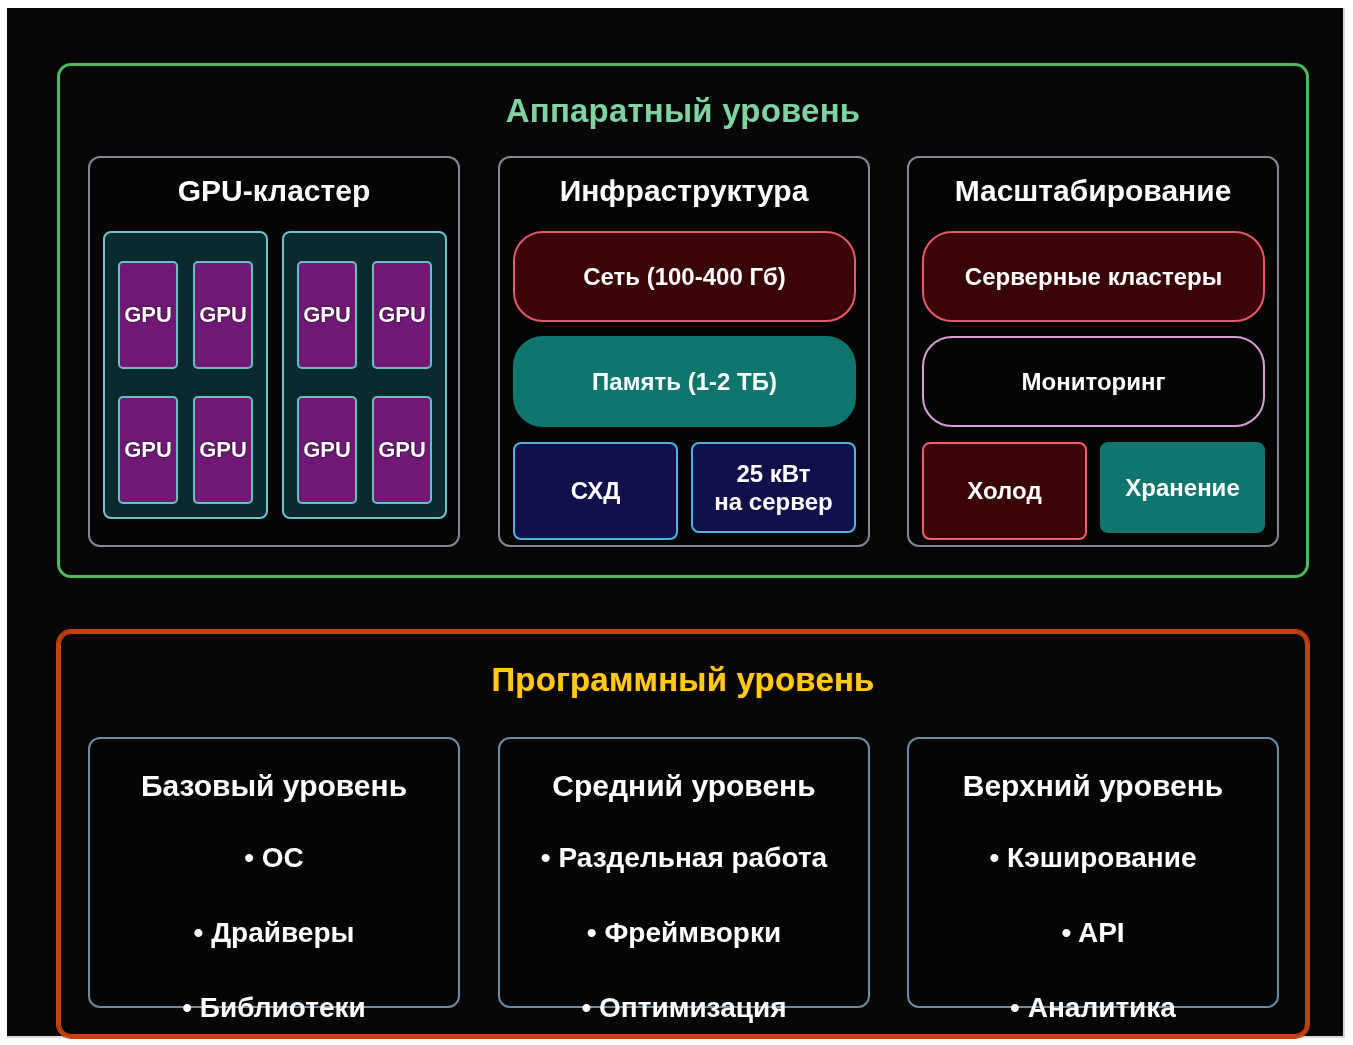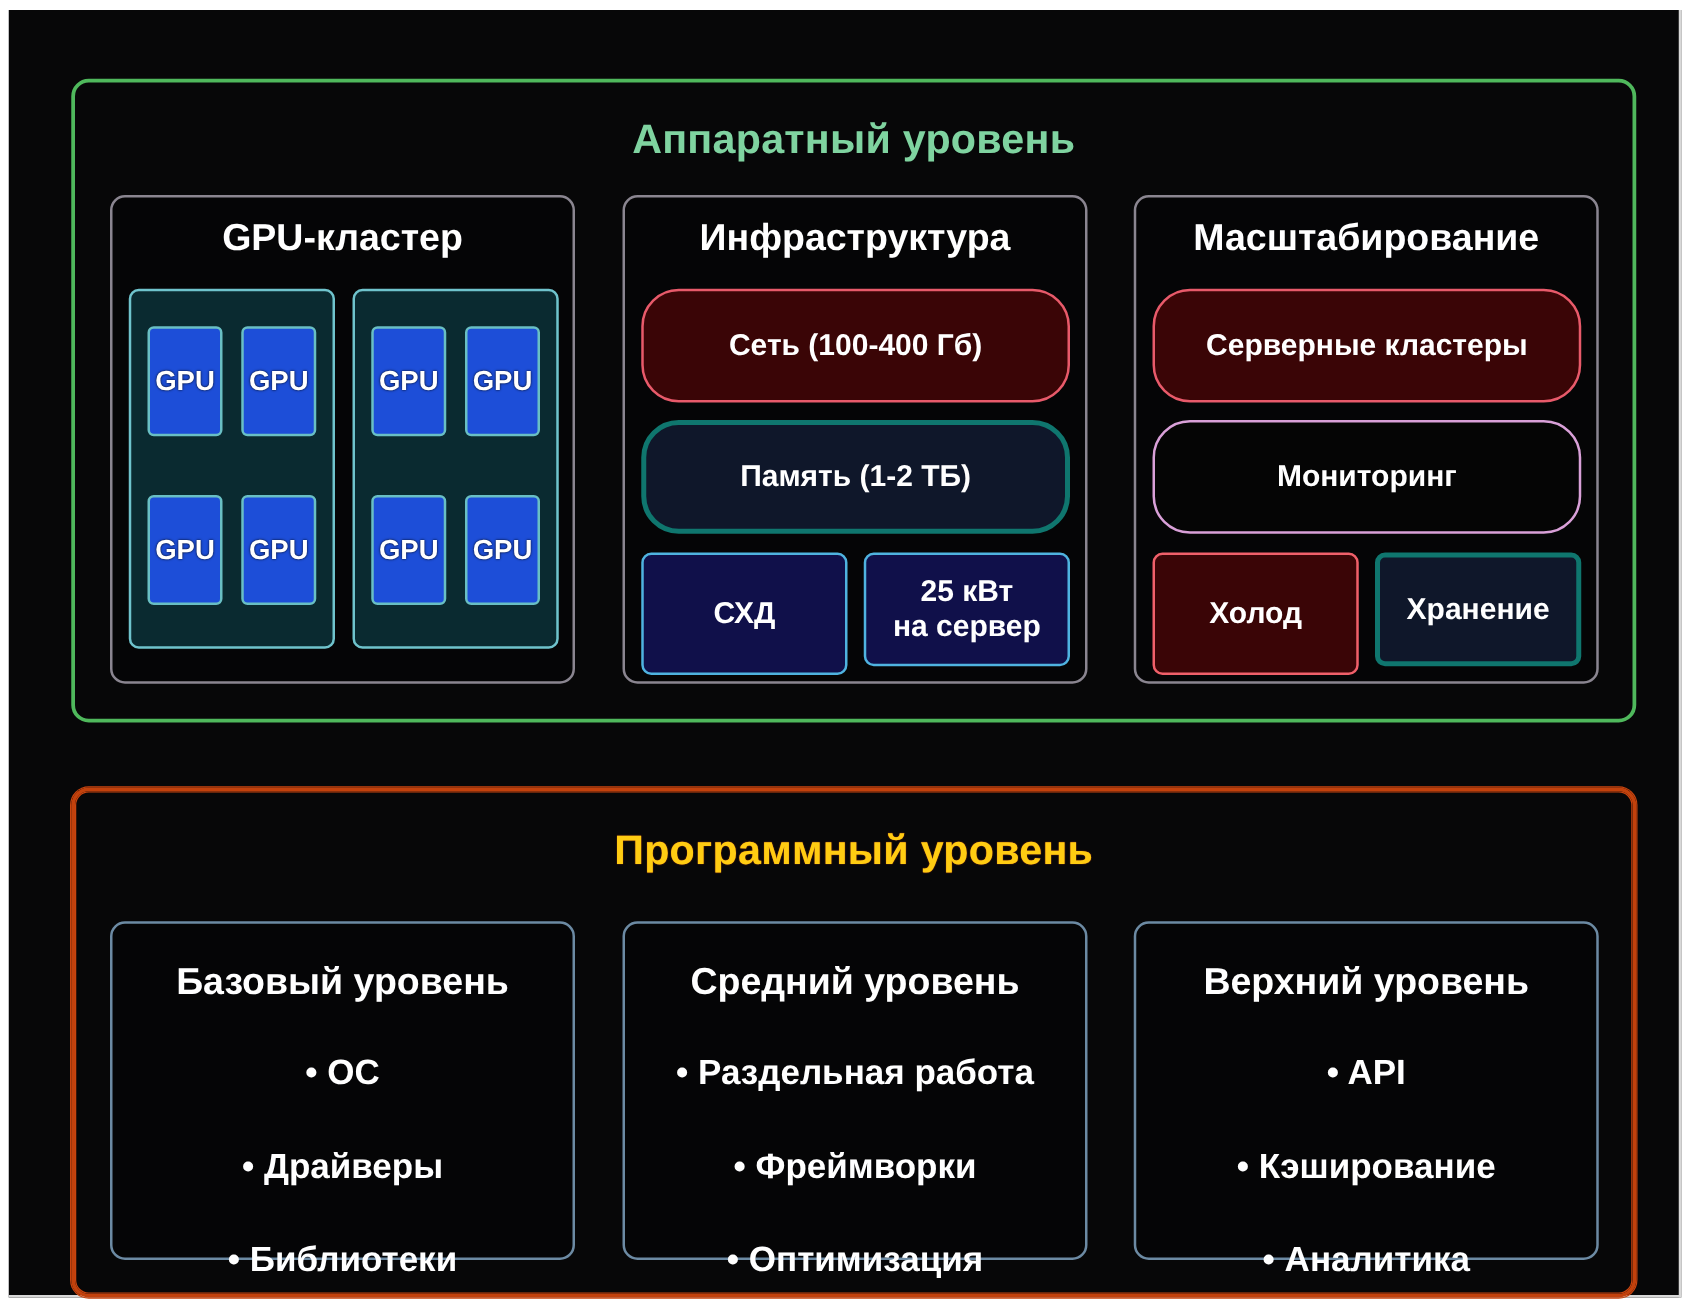--- a/index.html
+++ b/index.html
@@ -18,32 +18,32 @@
   .card { position:absolute; box-sizing:border-box; border-radius:12px; border:2px solid #8a8590; background:#050506; }
   .card-title { position:absolute; left:0; right:0; text-align:center; font-size:30px; }
   .hw .card { top:90px; width:372px; height:391px; }
   .hw .card .card-title { top:16px; }
   .card.c1 { left:28px; } .card.c2 { left:438px; } .card.c3 { left:847px; }
 
   
   .rack { position:absolute; top:73px; width:165px; height:288px; box-sizing:border-box;
           border:2px solid #6fc3cc; border-radius:8px; background:#0a2a30; }
   .rack.r1 { left:13px; } .rack.r2 { left:192px; }
-  .gpu { position:absolute; width:60px; height:88px; box-sizing:border-box;
-         border:2px solid #69bfc4; border-radius:5px; background:#1d4ed8;
+  .gpu { position:absolute; width:60px; height:108px; box-sizing:border-box;
+         border:2px solid #69bfc4; border-radius:5px; background:#701a75;
          display:flex; align-items:center; justify-content:center; font-size:22px; color:#fff;
          text-shadow:0 0 2px #000; }
   .gpu.g1 { left:13px; top:28px; } .gpu.g2 { left:88px; top:28px; }
   .gpu.g3 { left:13px; top:163px; } .gpu.g4 { left:88px; top:163px; }
 
   
   .box { position:absolute; box-sizing:border-box; border-radius:8px; display:flex; align-items:center;
          justify-content:center; text-align:center; font-size:24px; line-height:1.15; }
   .box.red { border:2px solid #e85a6a; background:#3a0506; }
-  .box.yellow { border:4px solid #0f766e; background:#0f172a; }
+  .box.yellow { border:8px solid #0f766e; background:#0f766e; }
   .box.blue { border:2px solid #4fb3e0; background:#10104a; }
   .box.pink { border:2px solid #d9a0d8; background:#050505; }
   .box.coral { border:2px solid #f0606a; background:#3a0506; }
   .box.full { left:13px; width:343px; height:91px;border-radius:30px; }
   .box.top { top:73px; } .box.mid { top:178px; }
   .box.half-l { left:13px; top:284px; width:165px; height:98px; }
   .box.half-r { left:191px; top:284px; width:165px; height:91px; }
 
   .sw .card { top:104px; width:372px; height:271px; border-color:#6c8aa3; }
   .sw .card.c1 { left:28px; } .sw .card.c2 { left:438px; } .sw .card.c3 { left:847px; }
@@ -115,19 +115,19 @@
       <ul class="bullets">
         <li>Раздельная работа</li>
         <li>Фреймворки</li>
         <li>Оптимизация</li>
       </ul>
     </div>
 
     <div class="card c3">
       <div class="card-title">Верхний уровень</div>
       <ul class="bullets">
+        <li>Кэширование</li>
         <li>API</li>
-        <li>Кэширование</li>
         <li>Аналитика</li>
       </ul>
     </div>
   </div>
 </div>
 
 </body></html>

